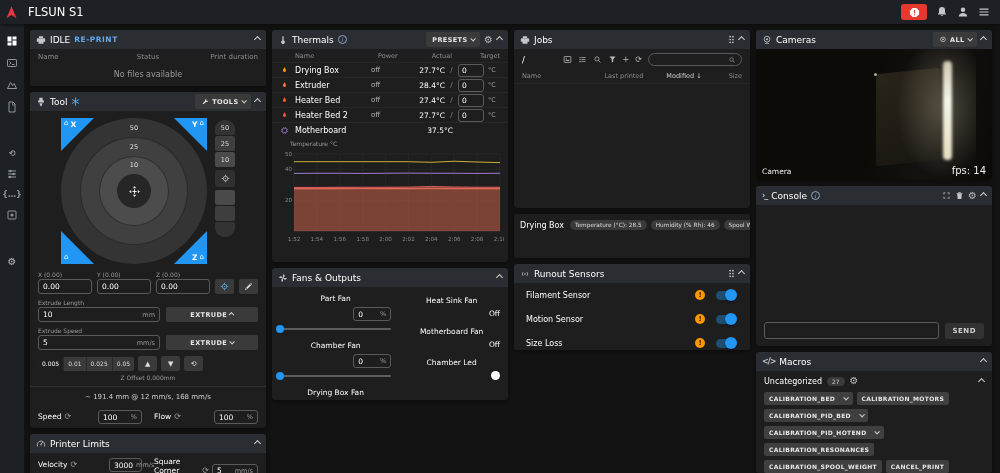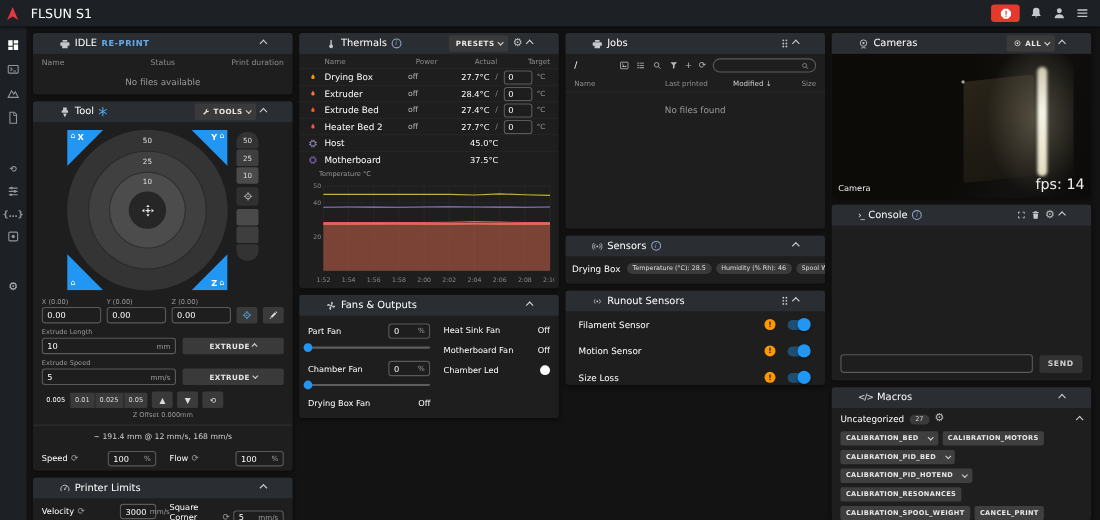--- a/index.html
+++ b/index.html
@@ -15,21 +15,21 @@
 
 .sidebar{position:absolute;top:24px;left:0;bottom:0;width:24px;background:#1d2125;display:flex;flex-direction:column;align-items:center;padding-top:11px;gap:10px;}
 .sbitem{color:#8f969b;display:inline-flex;cursor:pointer;}
 .sbitem.active{color:#fff;}
 .sbgap{height:16px;}
 .sbtext{font-size:8px;font-weight:bold;}
 
 .content{position:absolute;top:24px;left:24px;right:0;bottom:0;display:flex;gap:6px;padding:6px;align-items:flex-start;}
 .col{width:236px;flex:none;display:flex;flex-direction:column;gap:6px;}
 .panel{background:#1e1e1e;border-radius:3px;width:100%;flex:none;display:flex;flex-direction:column;overflow:hidden;box-shadow:0 1px 4px rgba(0,0,0,.5);}
-.phead{height:19px;flex:none;background:#2a2d31;display:flex;align-items:center;gap:4px;padding:0 24px;}
+.phead{height:19px;flex:none;background:#2a2d31;display:flex;align-items:center;gap:4px;padding:0 6px;}
 .ptitle{font-size:9px;color:#fff;}
 .picon{color:#c3c7ca;display:inline-flex;}
 .info{width:9px;height:9px;border-radius:50%;border:1px solid #8fa3c5;color:#8fa3c5;font-size:6px;display:inline-flex;align-items:center;justify-content:center;font-style:italic;flex:none;}
 .chev{display:inline-block;width:5px;height:5px;border-left:1.2px solid #cfcfcf;border-bottom:1.2px solid #cfcfcf;cursor:pointer;}
 .chev.up{transform:rotate(135deg);}
 .chev.down{transform:rotate(-45deg);margin-top:-2px;}
 .chev.tiny{width:3.5px;height:3.5px;}
 .gearg{font-size:10px;color:#b9b9b9;line-height:1;cursor:pointer;}
 .btn{height:15px;background:#3a3a3a;border:none;border-radius:2px;color:#e6e6e6;font-size:6.5px;letter-spacing:.4px;padding:0 6px;display:inline-flex;align-items:center;gap:3px;font-family:inherit;font-weight:bold;cursor:pointer;}
 .iconbtn{width:19px;height:15px;background:#3a3a3a;border:none;border-radius:2px;display:inline-flex;align-items:center;justify-content:center;color:#ddd;padding:0;cursor:pointer;font-size:7px;font-family:inherit;}
@@ -106,21 +106,21 @@
 .tfield{width:26px;flex:none;height:13px;padding:0 3px;cursor:text;}
 .tunit{font-size:6.5px;color:#9b9b9b;width:12px;flex:none;}
 .thfill{width:43px;flex:none;}
 .chartwrap{padding:3px 4px 1px;}
 .charttitle{font-size:6px;color:#9b9b9b;padding-left:14px;margin-bottom:1px;}
 
 .fansbody{display:flex;padding:7px 8px;gap:12px;}
 .fcol{display:flex;flex-direction:column;min-width:0;}
 .fcol.left{flex:1.15;gap:7px;}
 .fcol.right{flex:1;gap:9px;padding-top:2px;}
-.frow{display:flex;align-items:center;gap:4px;}
+.frow{display:flex;align-items:center;gap:4px;flex-direction:column;}
 .flabel2{font-size:7.5px;color:#fff;white-space:nowrap;}
 .fval{margin-left:auto;font-size:7.5px;color:#fff;}
 .ffield{width:38px;flex:none;margin-left:auto;height:14px;justify-content:flex-end;}
 .led{width:9px;height:9px;border-radius:50%;background:#fff;margin-left:auto;cursor:pointer;}
 
 .jobstoolbar{display:flex;align-items:center;gap:6px;padding:4px 8px 3px;}
 .path{font-size:8.5px;color:#fff;}
 .tbicon{color:#b9b9b9;display:inline-flex;cursor:pointer;font-size:8px;line-height:1;}
 .searchbox{width:94px;height:13px;border:1px solid #5a5a5a;border-radius:7px;display:flex;align-items:center;justify-content:flex-end;padding:0 5px;color:#9b9b9b;cursor:text;flex:none;}
 .jobshead{display:flex;align-items:center;padding:3px 8px;color:#8d8d8d;font-size:6.5px;border-bottom:1px solid #272727;gap:4px;}
@@ -139,21 +139,21 @@
 .warn{width:10px;height:10px;border-radius:50%;background:#ff9800;color:#1e1e1e;font-size:7px;font-weight:bold;display:flex;align-items:center;justify-content:center;flex:none;cursor:pointer;}
 .toggle{width:19px;height:9px;border-radius:5px;background:rgba(33,150,243,.4);position:relative;margin-left:5px;margin-right:3px;flex:none;cursor:pointer;}
 .toggle .knob{position:absolute;right:-2px;top:-1.5px;width:12px;height:12px;border-radius:50%;background:#2196f3;box-shadow:0 1px 2px rgba(0,0,0,.5);}
 
 .camimg{position:relative;flex:1;background:linear-gradient(100deg,#0c0b08 50%,#141210 72%,#0b0a08);overflow:hidden;cursor:pointer;}
 .camstruct{position:absolute;right:52px;top:22px;width:64px;height:92px;background:linear-gradient(135deg,rgba(150,128,86,.22),rgba(45,38,26,.12));transform:skewY(-6deg);border-radius:3px;}
 .streak{position:absolute;right:40px;top:12px;bottom:20px;width:9px;background:linear-gradient(#d8d2b8,#fffef2 40%,#efe8c8);filter:blur(1.5px);border-radius:4px;opacity:.95;}
 .glow{position:absolute;right:16px;top:0;bottom:0;width:80px;background:radial-gradient(ellipse at 60% 45%,rgba(255,244,200,.25),transparent 70%);}
 .camdot{position:absolute;left:118px;top:24px;width:3px;height:3px;background:#cfcabb;border-radius:50%;opacity:.8;}
 .camname{position:absolute;left:6px;bottom:4px;font-size:7.5px;color:#eee;}
-.camfps{position:absolute;right:6px;bottom:4px;font-size:13px;color:#eee;}
+.camfps{position:absolute;right:6px;bottom:4px;font-size:10px;color:#eee;}
 
 .consolelog{flex:1;}
 .cinrow{display:flex;gap:6px;padding:6px 8px 7px;align-items:center;}
 .cinput{flex:1;height:17px;background:transparent;border:1px solid #5a5a5a;border-radius:3px;color:#fff;font-family:inherit;font-size:8px;padding:0 5px;outline:none;}
 .sendbtn{background:#323232;border:none;border-radius:2px;color:#cfcfcf;font-size:7px;font-weight:bold;letter-spacing:.5px;font-family:inherit;padding:4px 8px;cursor:pointer;}
 .consig{font-size:8px;font-weight:bold;color:#c3c7ca;letter-spacing:-1px;}
 
 .mgroup{display:flex;align-items:center;gap:5px;padding:5px 8px 4px;}
 .mglabel{font-size:8px;color:#fff;}
 .mgcount{background:#3a3a3a;border-radius:6px;font-size:6px;padding:1px 5px;color:#ccc;}
@@ -536,21 +536,21 @@
             <span class="val">0</span>
           </span>
         <span class="tunit">°C</span>
       </div>
       <div class="throw">
         <span class="thicon" style="color: rgb(255, 87, 34);">
             <svg width="9" height="9" viewBox="0 0 24 24" fill="currentColor">
               <path d="M12 2c.6 3.8-4.2 5.6-4.2 9.6a4.2 4.2 0 0 0 8.4 0C16.2 7.8 12.6 6.2 12 2z"></path>
             </svg>
           </span>
-        <span class="thname">Extrude Bed</span>
+        <span class="thname">Heater Bed</span>
         <span class="thpower">off</span>
         <span class="thactual">27.4°C</span>
         <span class="slash">/</span>
         <span class="field tfield">
             <span class="val">0</span>
           </span>
         <span class="tunit">°C</span>
       </div>
       <div class="throw">
         <span class="thicon" style="color: rgb(239, 83, 80);">
@@ -559,32 +559,20 @@
             </svg>
           </span>
         <span class="thname">Heater Bed 2</span>
         <span class="thpower">off</span>
         <span class="thactual">27.7°C</span>
         <span class="slash">/</span>
         <span class="field tfield">
             <span class="val">0</span>
           </span>
         <span class="tunit">°C</span>
-      </div>
-      <div class="throw">
-        <span class="thicon" style="color: rgb(179, 157, 219);">
-            <svg width="9" height="9" viewBox="0 0 24 24">
-              <rect x="6.5" y="6.5" width="11" height="11" rx="1" fill="none" stroke="currentColor" stroke-width="2"></rect>
-              <path d="M9.5 2.5v3M14.5 2.5v3M9.5 18.5v3M14.5 18.5v3M2.5 9.5h3M2.5 14.5h3M18.5 9.5h3M18.5 14.5h3" stroke="currentColor" stroke-width="1.8"></path>
-            </svg>
-          </span>
-        <span class="thname">Host</span>
-        <span class="thpower"></span>
-        <span class="thactual">45.0°C</span>
-        <span class="thfill"></span>
       </div>
       <div class="throw">
         <span class="thicon" style="color: rgb(149, 117, 205);">
             <svg width="9" height="9" viewBox="0 0 24 24">
               <rect x="6.5" y="6.5" width="11" height="11" rx="1" fill="none" stroke="currentColor" stroke-width="2"></rect>
               <path d="M9.5 2.5v3M14.5 2.5v3M9.5 18.5v3M14.5 18.5v3M2.5 9.5h3M2.5 14.5h3M18.5 9.5h3M18.5 14.5h3" stroke="currentColor" stroke-width="1.8"></path>
             </svg>
           </span>
         <span class="thname">Motherboard</span>
         <span class="thpower"></span>
@@ -629,21 +617,21 @@
             <polygon points="18,83 18,40.342000000000006 40.888888888888886,40.342000000000006 63.77777777777778,40.342000000000006 86.66666666666667,40.342000000000006 109.55555555555556,40.187999999999995 132.44444444444446,40.342000000000006 155.33333333333334,40.342000000000006 178.22222222222223,40.187999999999995 201.11111111111111,40.342000000000006 224,40.342000000000006 224,83" fill="#e36464" opacity="0.14"></polygon>
             <polyline points="18,40.342000000000006 40.888888888888886,40.342000000000006 63.77777777777778,40.342000000000006 86.66666666666667,40.342000000000006 109.55555555555556,40.187999999999995 132.44444444444446,40.342000000000006 155.33333333333334,40.342000000000006 178.22222222222223,40.187999999999995 201.11111111111111,40.342000000000006 224,40.342000000000006" fill="none" stroke="#e36464" stroke-width="1"></polyline>
             <polygon points="18,83 18,39.41799999999999 40.888888888888886,39.41799999999999 63.77777777777778,39.264 86.66666666666667,39.264 109.55555555555556,39.264 132.44444444444446,39.11000000000001 155.33333333333334,38.494 178.22222222222223,38.955999999999996 201.11111111111111,39.264 224,39.264 224,83" fill="#e05c5c" opacity="0.14"></polygon>
             <polyline points="18,39.41799999999999 40.888888888888886,39.41799999999999 63.77777777777778,39.264 86.66666666666667,39.264 109.55555555555556,39.264 132.44444444444446,39.11000000000001 155.33333333333334,38.494 178.22222222222223,38.955999999999996 201.11111111111111,39.264 224,39.264" fill="none" stroke="#e05c5c" stroke-width="1"></polyline>
             <polyline points="18,13.7 40.888888888888886,13.7 63.77777777777778,13.7 86.66666666666667,13.7 109.55555555555556,13.7 132.44444444444446,13.7 155.33333333333334,14.315999999999999 178.22222222222223,13.238000000000007 201.11111111111111,14.008000000000006 224,14.623999999999999" fill="none" stroke="#c9b037" stroke-width="1"></polyline>
             <polyline points="18,25.404 40.888888888888886,25.25 63.77777777777778,25.25 86.66666666666667,25.404 109.55555555555556,25.25 132.44444444444446,25.096 155.33333333333334,25.25 178.22222222222223,25.25 201.11111111111111,25.404 224,25.25" fill="none" stroke="#9b7fd4" stroke-width="1"></polyline>
           </svg>
       </div>
     </section>
 
-    <section class="panel" style="height:112px">
+    <section class="panel" style="height:132px">
       <header class="phead">
         <span class="picon">
             <svg width="10" height="10" viewBox="0 0 24 24" fill="currentColor">
               <circle cx="12" cy="12" r="2.2"></circle>
               <path d="M12 3c3 0 4 2 4 4s-2 3-4 3zm0 18c-3 0-4-2-4-4s2-3 4-3zM3 12c0-3 2-4 4-4s3 2 3 4zm18 0c0 3-2 4-4 4s-3-2-3-4z"></path>
             </svg>
           </span>
         <span class="ptitle">Fans &amp; Outputs</span>
         <span class="spacer"></span>
         <span class="chev up"></span>
@@ -758,36 +746,23 @@
               <path d="M14.5 14.5 20 20" stroke="currentColor" stroke-width="2"></path>
             </svg>
           </span>
       </div>
       <div class="jobshead">
         <span class="jname">Name</span>
         <span class="jlast">Last printed</span>
         <span class="jmod"><span>Modified</span> <span>↓</span></span>
         <span class="jsize">Size</span>
       </div>
-      <div class="jobsempty">No files found</div>
     </section>
 
     <section class="panel" style="height:44px">
-      <header class="phead">
-        <span class="picon">
-            <svg width="10" height="10" viewBox="0 0 24 24">
-              <circle cx="12" cy="12" r="2" fill="currentColor"></circle>
-              <path d="M7.5 16.5a6.5 6.5 0 0 1 0-9M16.5 7.5a6.5 6.5 0 0 1 0 9M4.7 19.3a10.3 10.3 0 0 1 0-14.6M19.3 4.7a10.3 10.3 0 0 1 0 14.6" fill="none" stroke="currentColor" stroke-width="1.8"></path>
-            </svg>
-          </span>
-        <span class="ptitle">Sensors</span>
-        <span class="info">i</span>
-        <span class="spacer"></span>
-        <span class="chev up"></span>
-      </header>
       <div class="sensorbody">
         <span class="devname">Drying Box</span>
         <span class="chip">Temperature (°C): 28.5</span>
         <span class="chip">Humidity (% Rh): 46</span>
         <span class="chip">Spool Weight (%): 46</span>
       </div>
     </section>
 
     <section class="panel" style="height:86px">
       <header class="phead">

